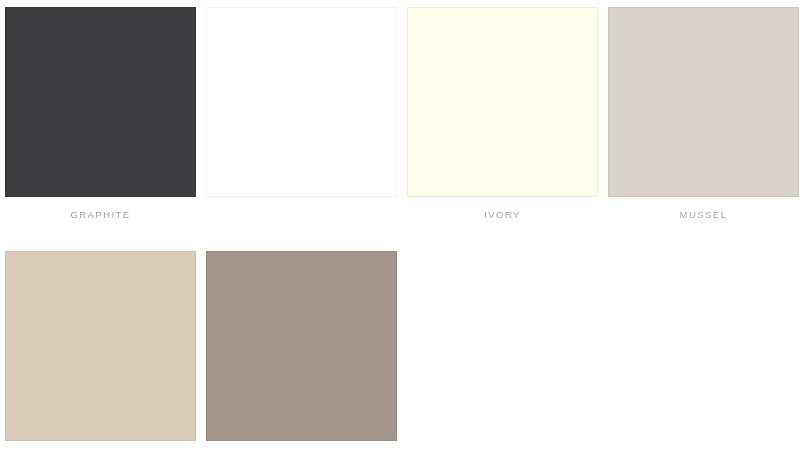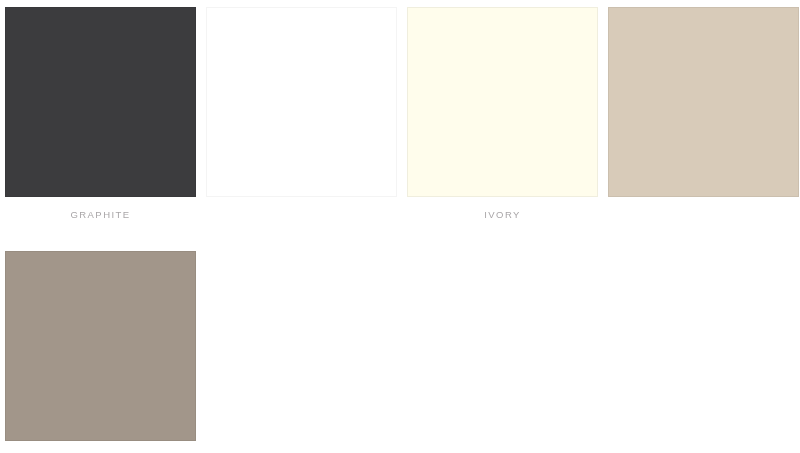--- a/index.html
+++ b/index.html
@@ -72,20 +72,24 @@
 
     <div class="swatch-cell">
       <div class="swatch-chip chip-white" style="background-color: rgb(255, 255, 255);"></div>
     </div>
 
     <div class="swatch-cell">
       <div class="swatch-chip" style="background-color: rgb(255, 253, 236);"></div>
       <div class="swatch-label" style="color: rgb(169, 166, 168); text-align: center;">IVORY</div>
     </div>
 
+    <div class="swatch-cell">
+      <div class="swatch-chip" style="background-color: rgb(216, 212, 205);"></div>
+      <div class="swatch-label" style="color: rgb(169, 166, 168);">MUSSEL</div>
+    </div>
 
     <div class="swatch-cell">
       <div class="swatch-chip" style="background-color: rgb(216, 203, 185);"></div>
 
     </div>
 
     <div class="swatch-cell">
       <div class="swatch-chip" style="background-color: rgb(162, 150, 138);"></div>
 
     </div>

